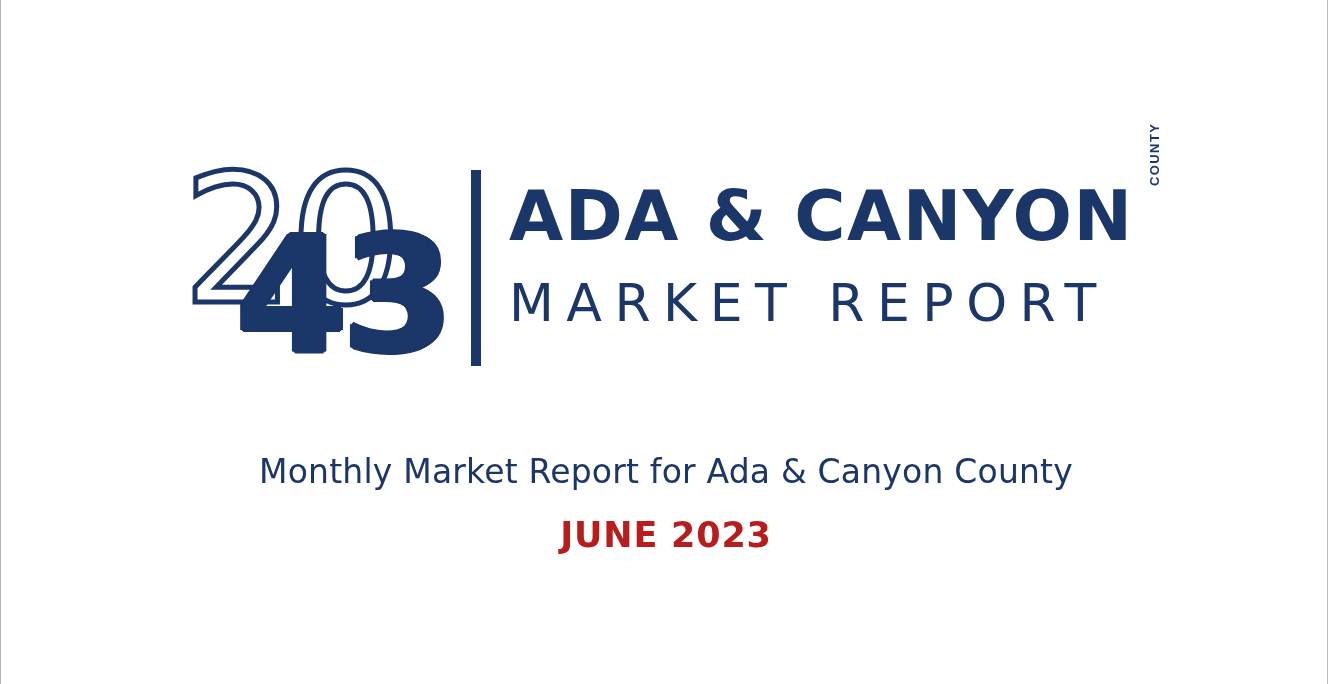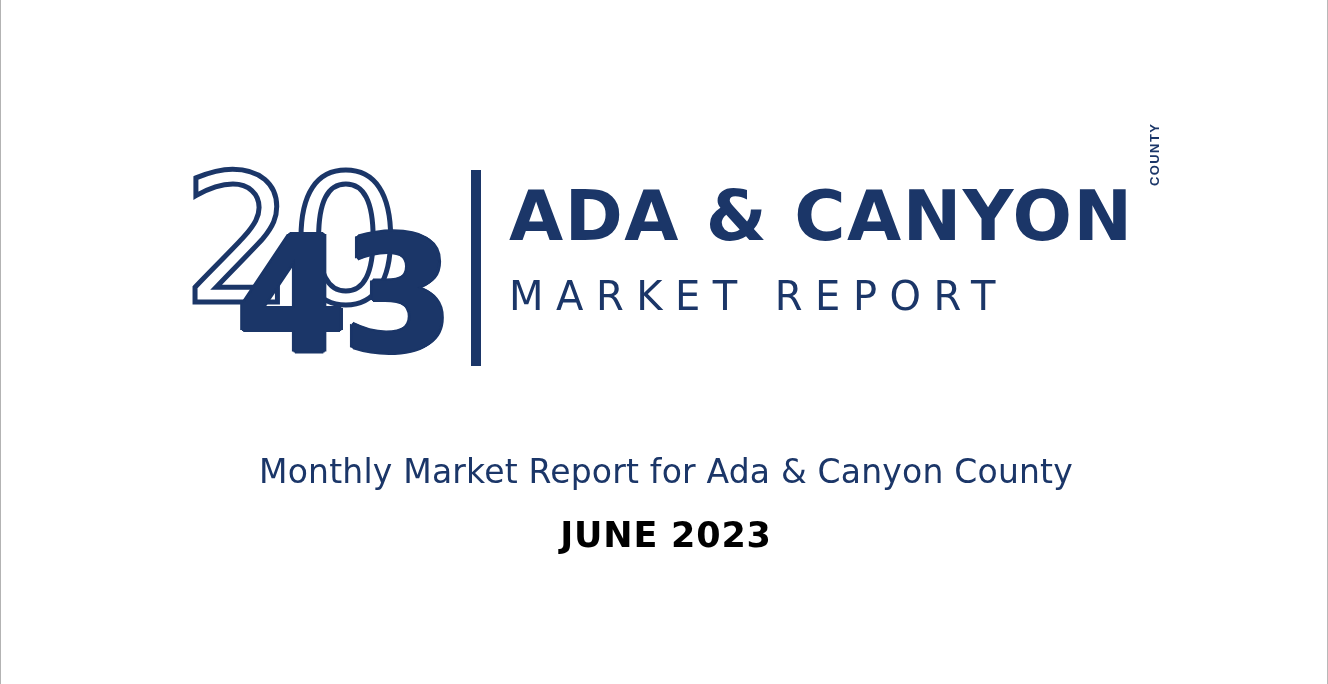--- a/index.html
+++ b/index.html
@@ -134,21 +134,21 @@
     transform: rotate(-90deg);
     transform-origin: left top;
     white-space: nowrap;
     user-select: none;
   }
 
   .wordmark-sub {
     display: block;
     margin-top: 20px;
     font-family: "DejaVu Sans", sans-serif;
-    font-size: 40px;
+    font-size: 52px;
     font-weight: 400;
     letter-spacing: 12.5px;
     color: #1B3668;
     white-space: nowrap;
     user-select: none;
   }
 
   
   .title-block {
     position: absolute;
@@ -166,21 +166,21 @@
     color: #1B3668;
     line-height: 1.2;
     margin: 0;
   }
 
   .report-date {
     font-family: "DejaVu Sans", sans-serif;
     font-size: 35px;
     font-weight: 700;
     letter-spacing: 0.8px;
-    color: #000000;
+    color: #b91c1c;
     line-height: 1.2;
     margin: 22px 0 0 0;
   }
 </style>
 </head>
 <body>
 
 <div class="page">
 
   <div class="logo-lockup">

